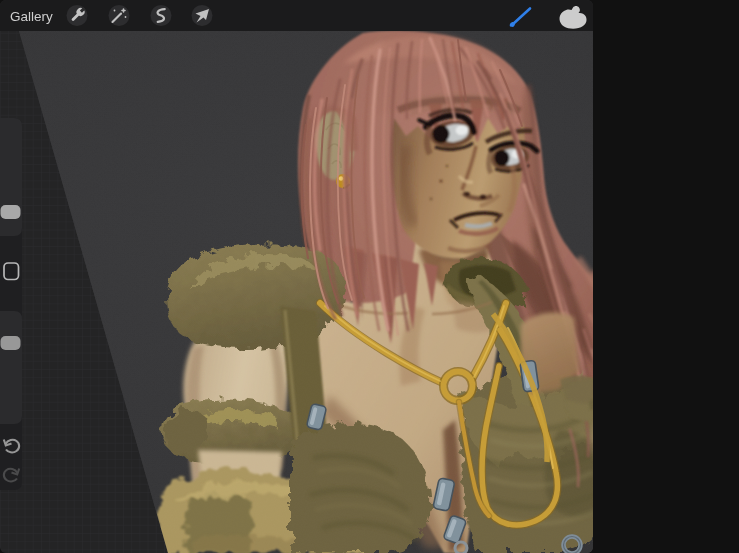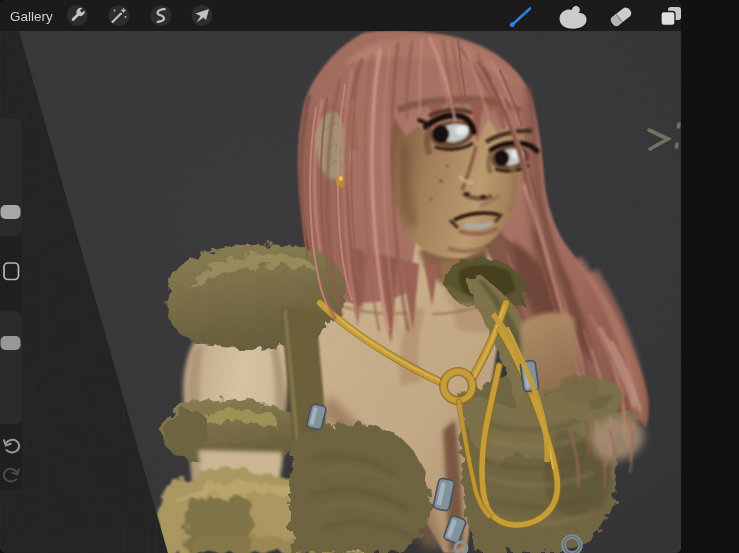--- a/index.html
+++ b/index.html
@@ -1,16 +1,16 @@
 <!DOCTYPE html>
 <html><head>
 <meta charset="utf-8">
 <style>
   html,body{margin:0;padding:0;background:#111;}
-  #stage{position:relative;width:681px;height:553px;overflow:hidden;font-family:"Liberation Sans",sans-serif;border-radius:6px;}
+  #stage{position:relative;width:593px;height:553px;overflow:hidden;font-family:"Liberation Sans",sans-serif;border-radius:6px;}
 </style>
 </head>
 <body>
 <div id="stage">
 <svg width="739" height="553" viewBox="0 0 739 553">
 <defs>
   <pattern id="grid" width="8.2" height="8.2" patternUnits="userSpaceOnUse">
     <rect width="8.2" height="8.2" fill="#242425"></rect>
     <path d="M0,0H8.2M0,0V8.2" stroke="#2d2d2e" stroke-width="0.9" fill="none"></path>
   </pattern>

